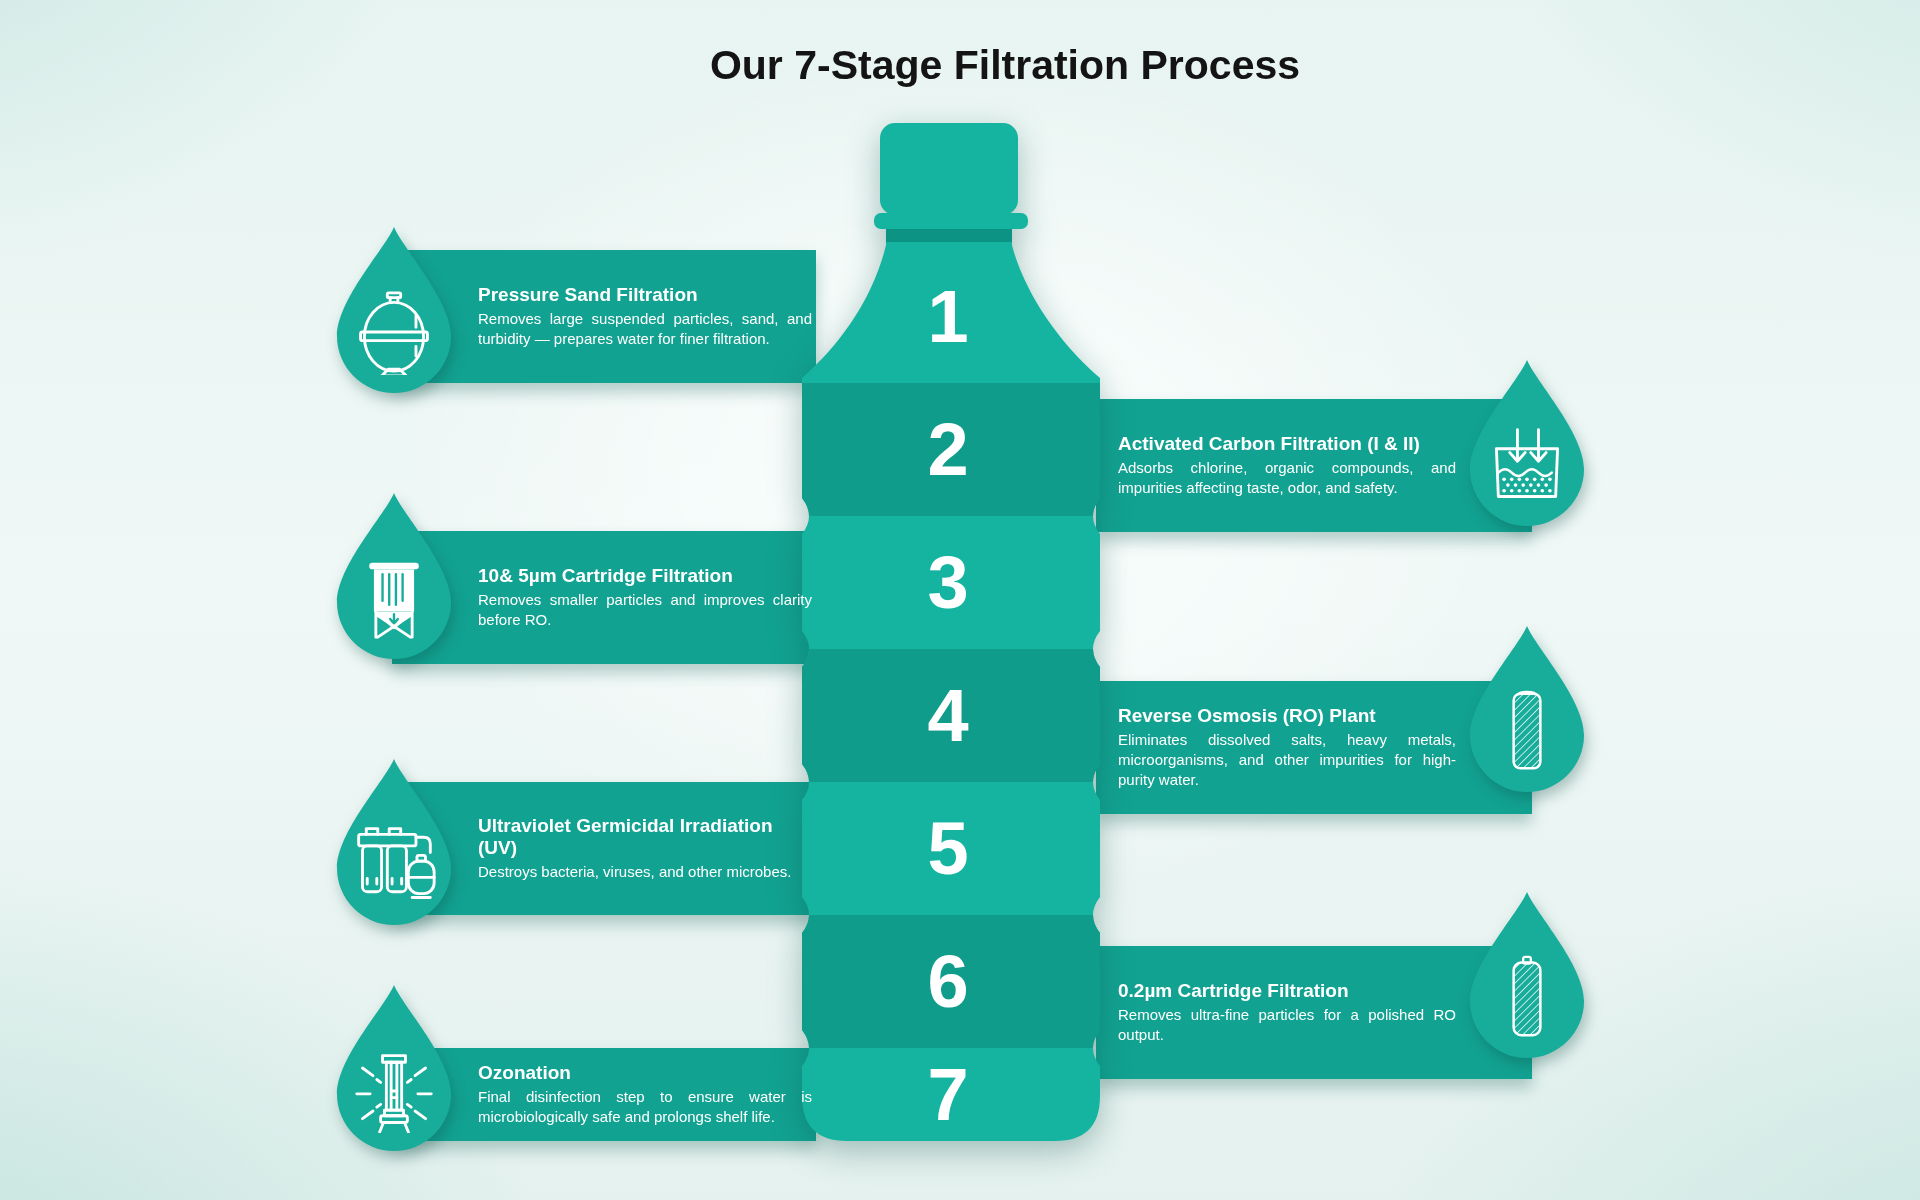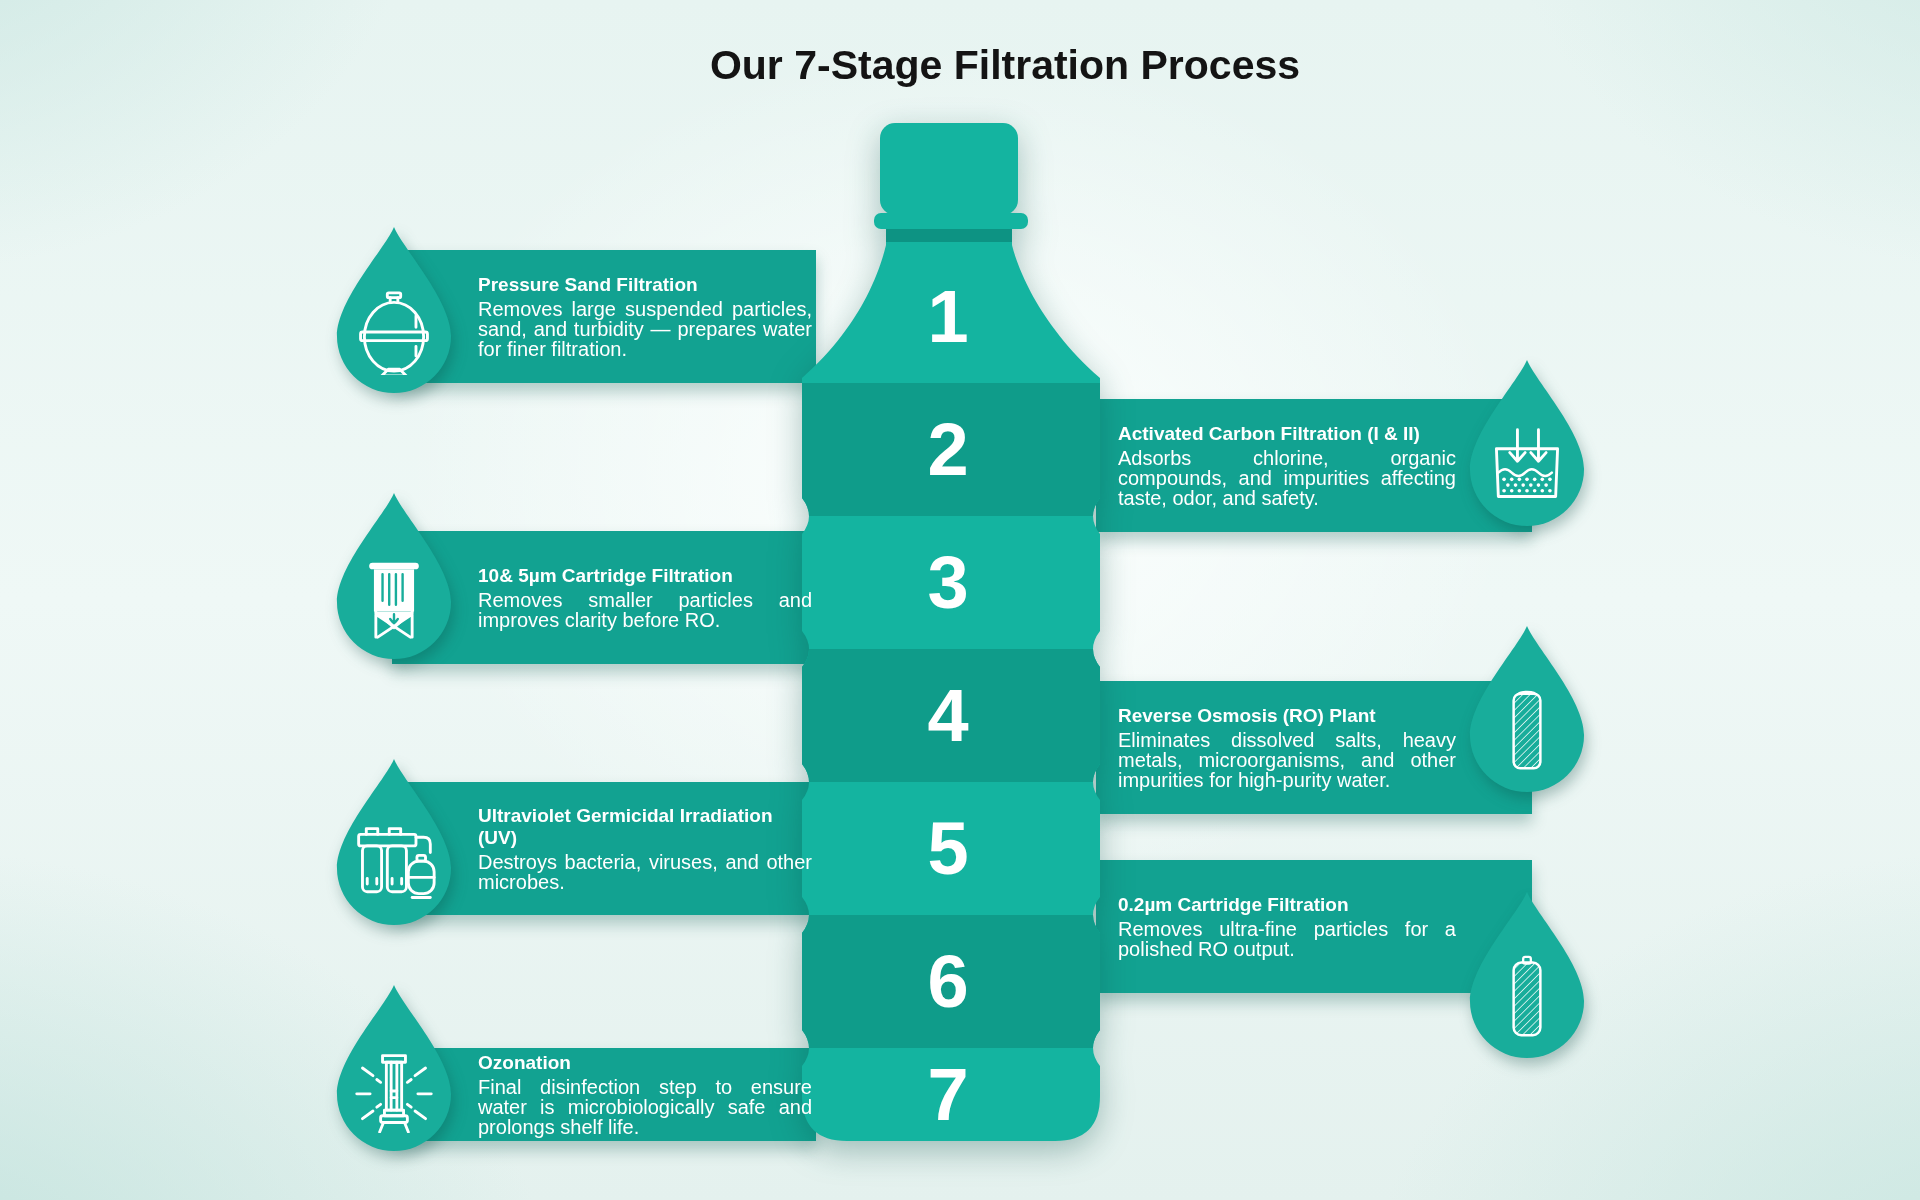--- a/index.html
+++ b/index.html
@@ -28,29 +28,29 @@
   
   .band{ position:absolute; background:var(--band); z-index:2;
          box-shadow:0 9px 14px rgba(15,90,80,0.28); }
   .band.left{ left:392px; width:424px; }
   .band.right{ left:1096px; width:436px; }
   .b1{ top:250px; height:133px; }
   .b2{ top:383px; height:133px;margin-top:16px; }
   .b3{ top:531px; height:133px; }
   .b4{ top:681px; height:133px; }
   .b5{ top:782px; height:133px; }
-  .b6{ top:860px; height:133px; }
+  .b6{ top:946px; height:133px; }
   .b7{ top:1048px; height:93px; }
   
   .stage-text{ position:absolute; z-index:5; display:flex; flex-direction:column;
                justify-content:center; color:#fff; }
   .stage-text.left{ left:478px; width:334px; }
   .stage-text.right{ left:1118px; width:338px; }
   .stage-title{ font-size:19px; font-weight:700; margin-bottom:3px; }
-  .stage-desc{ font-size:20px; line-height:20px; text-align:justify; }
+  .stage-desc{ font-size:15px; line-height:20px; text-align:justify; }
   
   .droplet{ position:absolute; width:124px; height:174px; z-index:4; }
   .droplet.left{ left:332px; }
   .droplet.right{ left:1465px; }
   .d1{ top:223px; } .d2{ top:356px; } .d3{ top:489px; }
   .d4{ top:622px; } .d5{ top:755px; } .d6{ top:888px; } .d7{ top:981px; }
   .droplet > svg.drop-shape{ position:absolute; left:0; top:0; width:124px; height:174px;
       filter:drop-shadow(3px 7px 7px rgba(10,70,62,0.30)); }
   .drop-icon{ position:absolute; left:19px; top:66px; width:86px; height:86px; }
   .drop-icon svg{ width:86px; height:86px; }

